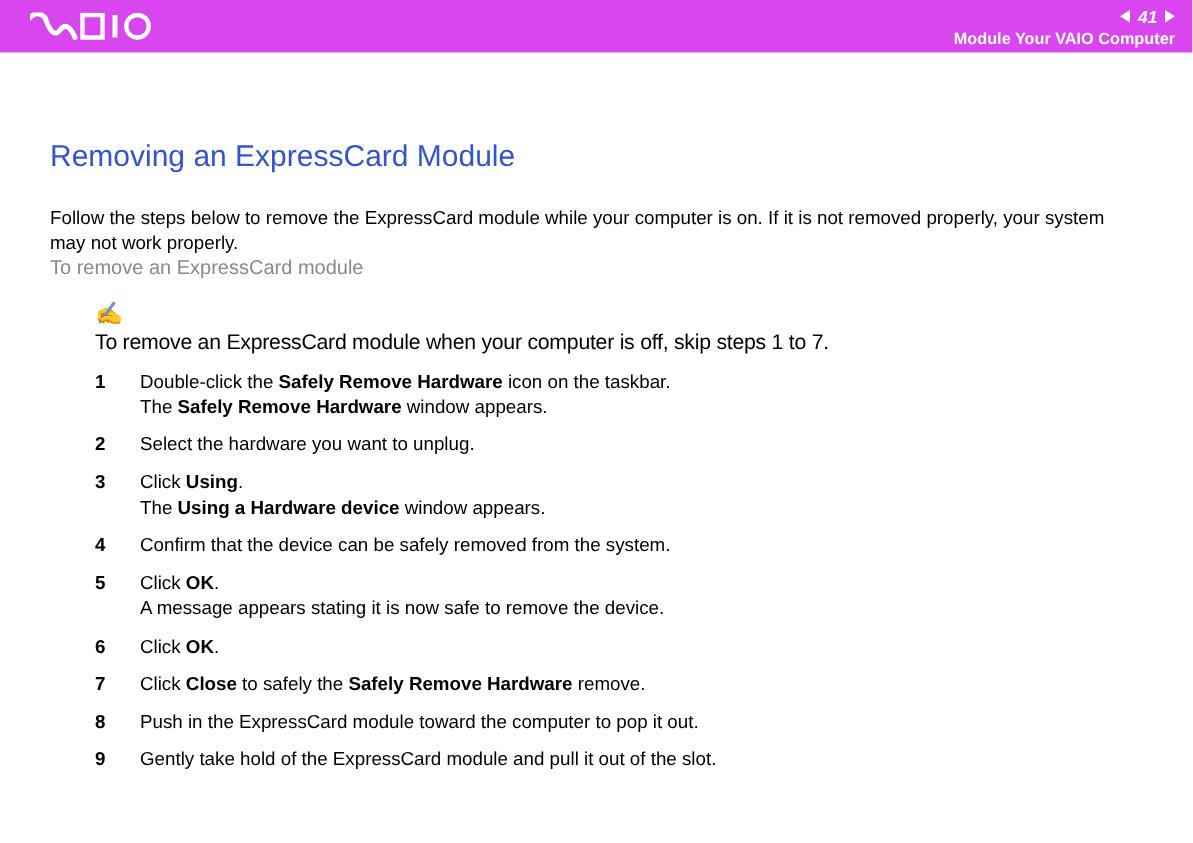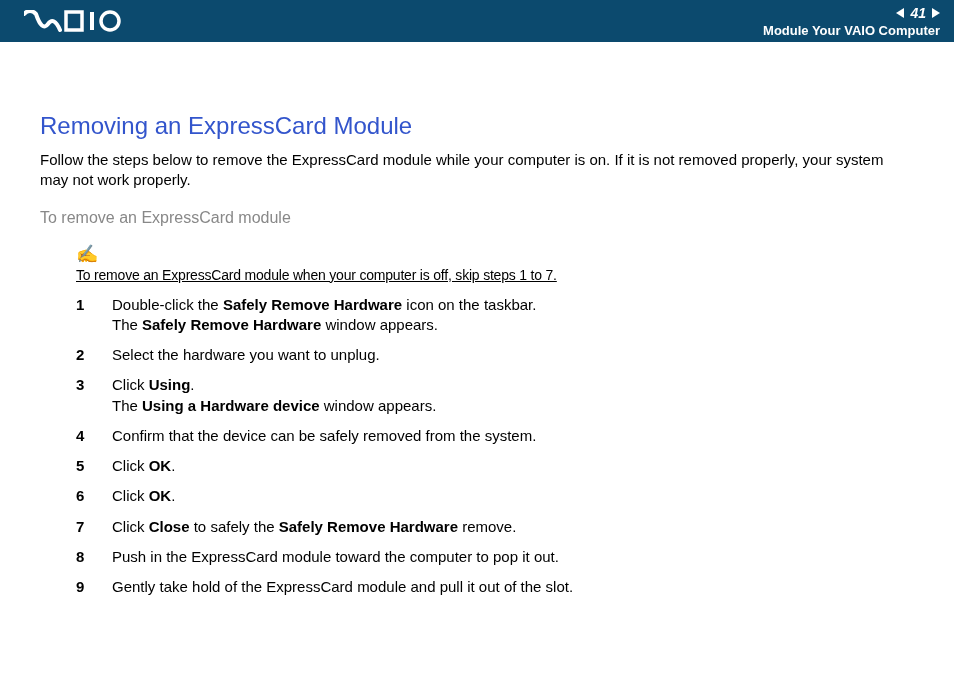--- a/index.html
+++ b/index.html
@@ -4,21 +4,21 @@
   <style>
     * { margin: 0; padding: 0; box-sizing: border-box; }
     body {
       width: 954px;
       height: 674px;
       background: #fff;
       font-family: Arial, Helvetica, sans-serif;
       position: relative;
     }
     .header-bar {
-      background: #0c4a6e;
+      background: #d946ef;
       color: #fff;
       height: 42px;
       display: flex;
       align-items: center;
       justify-content: space-between;
       padding: 0 14px 0 24px;
     }
     .logo {
       display: flex;
       align-items: center;
@@ -60,49 +60,47 @@
       font-weight: bold;
       font-size: 13px;
     }
     .content {
       padding: 70px 40px 0 40px;
     }
     .heading {
       color: #3355cc;
       font-size: 24px;
       font-weight: normal;
-      margin-bottom: 10px;
+      margin-bottom: 25px;
     }
     .intro {
       font-size: 15px;
       line-height: 1.35;
-      margin-bottom: 18px;
     }
     .subheading {
       color: #888;
       font-size: 16px;
       font-weight: normal;
       margin-bottom: 16px;
     }
     .note-block {
       margin-left: 36px;
       margin-bottom: 12px;
     }
     .note-icon {
       color: #888;
       font-size: 18px;
       display: inline-block;
       margin-bottom: 2px;
     }
     .note-text {
       font-family: Arial, Helvetica, sans-serif;
-      font-size: 14px;
+      font-size: 17px;
       font-stretch: condensed;
       letter-spacing: -0.2px;
-      text-decoration: underline;
     }
     .steps {
       list-style: none;
       margin-left: 36px;
     }
     .steps li {
       display: flex;
       align-items: flex-start;
       margin-bottom: 10px;
       font-size: 15px;
@@ -168,20 +166,21 @@
       </span>
     </li>
     <li>
       <span class="step-num">4</span>
       <span class="step-text">Confirm that the device can be safely removed from the system.</span>
     </li>
     <li>
       <span class="step-num">5</span>
       <span class="step-text">
         <span>Click </span><span class="b">OK</span><span>.</span><br>
+        <span>A message appears stating it is now safe to remove the device.</span>
       </span>
     </li>
     <li>
       <span class="step-num">6</span>
       <span class="step-text">
         <span>Click </span><span class="b">OK</span><span>.</span>
       </span>
     </li>
     <li>
       <span class="step-num">7</span>

